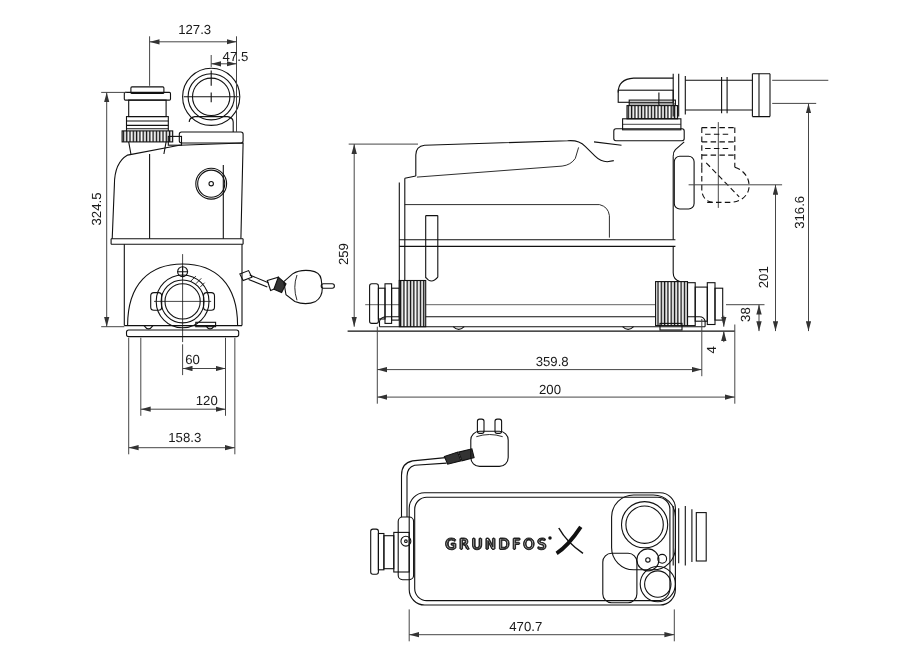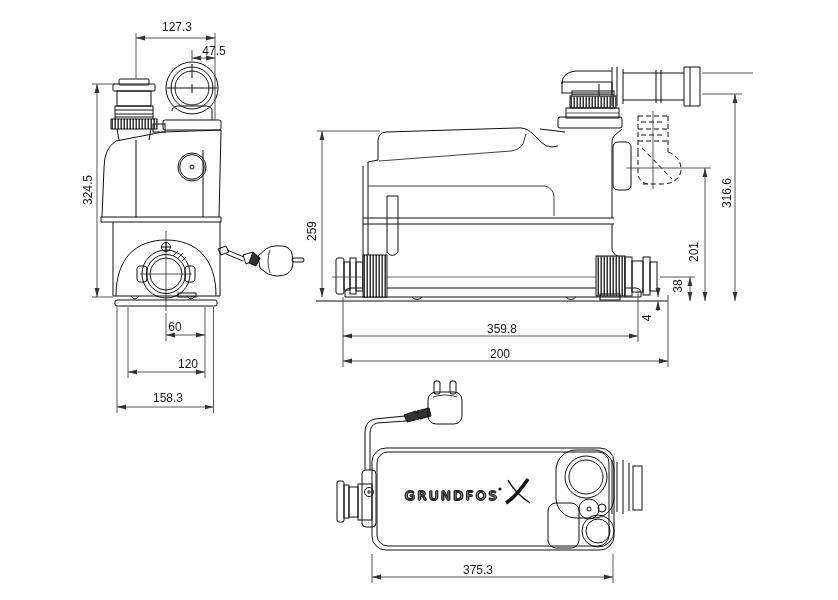--- a/index.html
+++ b/index.html
@@ -256,16 +256,16 @@
 
   <div class="dim rot" style="left:312px;top:231px;">259</div>
   <div class="dim rot" style="left:727px;top:193px;">316.6</div>
   <div class="dim rot" style="left:762px;top:188px;">344.3</div>
   <div class="dim rot" style="left:694px;top:252px;">201</div>
   <div class="dim rot" style="left:678px;top:286px;">38</div>
   <div class="dim rot" style="left:647px;top:318px;">4</div>
   <div class="dim" style="left:502px;top:322px;">359.8</div>
   <div class="dim" style="left:500px;top:347px;">200</div>
 
-  <div class="dim" style="left:478px;top:563px;">375.3</div>
+  <div class="dim" style="left:478px;top:563px;">470.7</div>
   <div class="logo" style="left:452px;top:488px;">GRUNDFOS</div>
 
 </div>
 
 </body></html>

